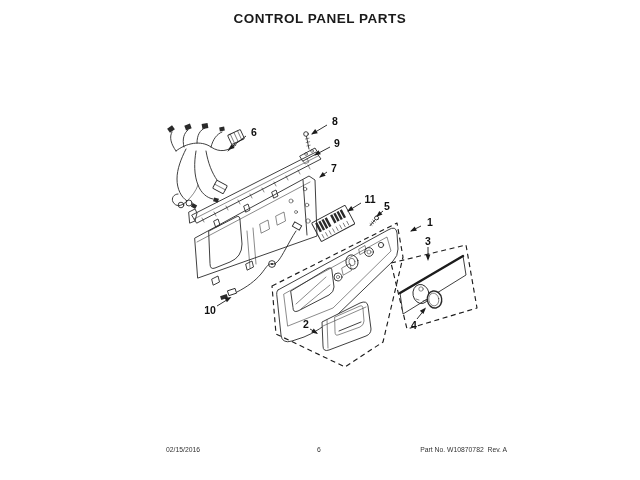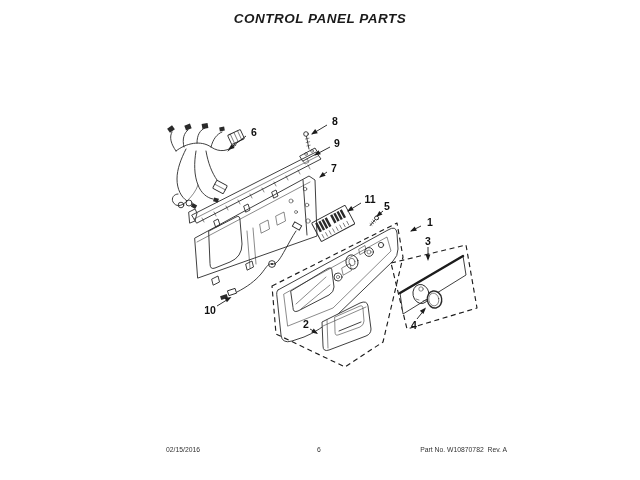--- a/index.html
+++ b/index.html
@@ -2,21 +2,21 @@
 <html><head>
 <meta charset="utf-8">
 <style>
   html,body{margin:0;padding:0;background:#ffffff;}
   .page{
     position:relative;width:640px;height:480px;background:#ffffff;overflow:hidden;
     font-family:"Liberation Sans", sans-serif;color:#111;
   }
   .title{
     position:absolute;top:11px;left:0;width:640px;margin:0;
-    text-align:center;font-size:13.5px;font-weight:bold;letter-spacing:.5px;color:#1a1a1a;font-style:italic;
+    text-align:center;font-size:13.5px;font-weight:bold;letter-spacing:.5px;color:#1a1a1a;
   }
   .diagram{position:absolute;left:0;top:0;}
   
   .ln{fill:none;stroke:#2a2a2a;stroke-width:.9;stroke-linecap:round;stroke-linejoin:round;}
   .thin{fill:none;stroke:#2a2a2a;stroke-width:.55;stroke-linecap:round;stroke-linejoin:round;}
   .thick{fill:none;stroke:#1c1c1c;stroke-width:2.4;stroke-linecap:round;}
   .dash{fill:none;stroke:#1c1c1c;stroke-width:1.15;stroke-dasharray:5 3.6;stroke-linejoin:round;}
   .solidfill{fill:#2a2a2a;stroke:none;}
   .whitefill{fill:#ffffff;stroke:#2a2a2a;stroke-width:.9;stroke-linejoin:round;}
   .co{font:bold 10.5px "Liberation Sans", sans-serif;fill:#111;}

